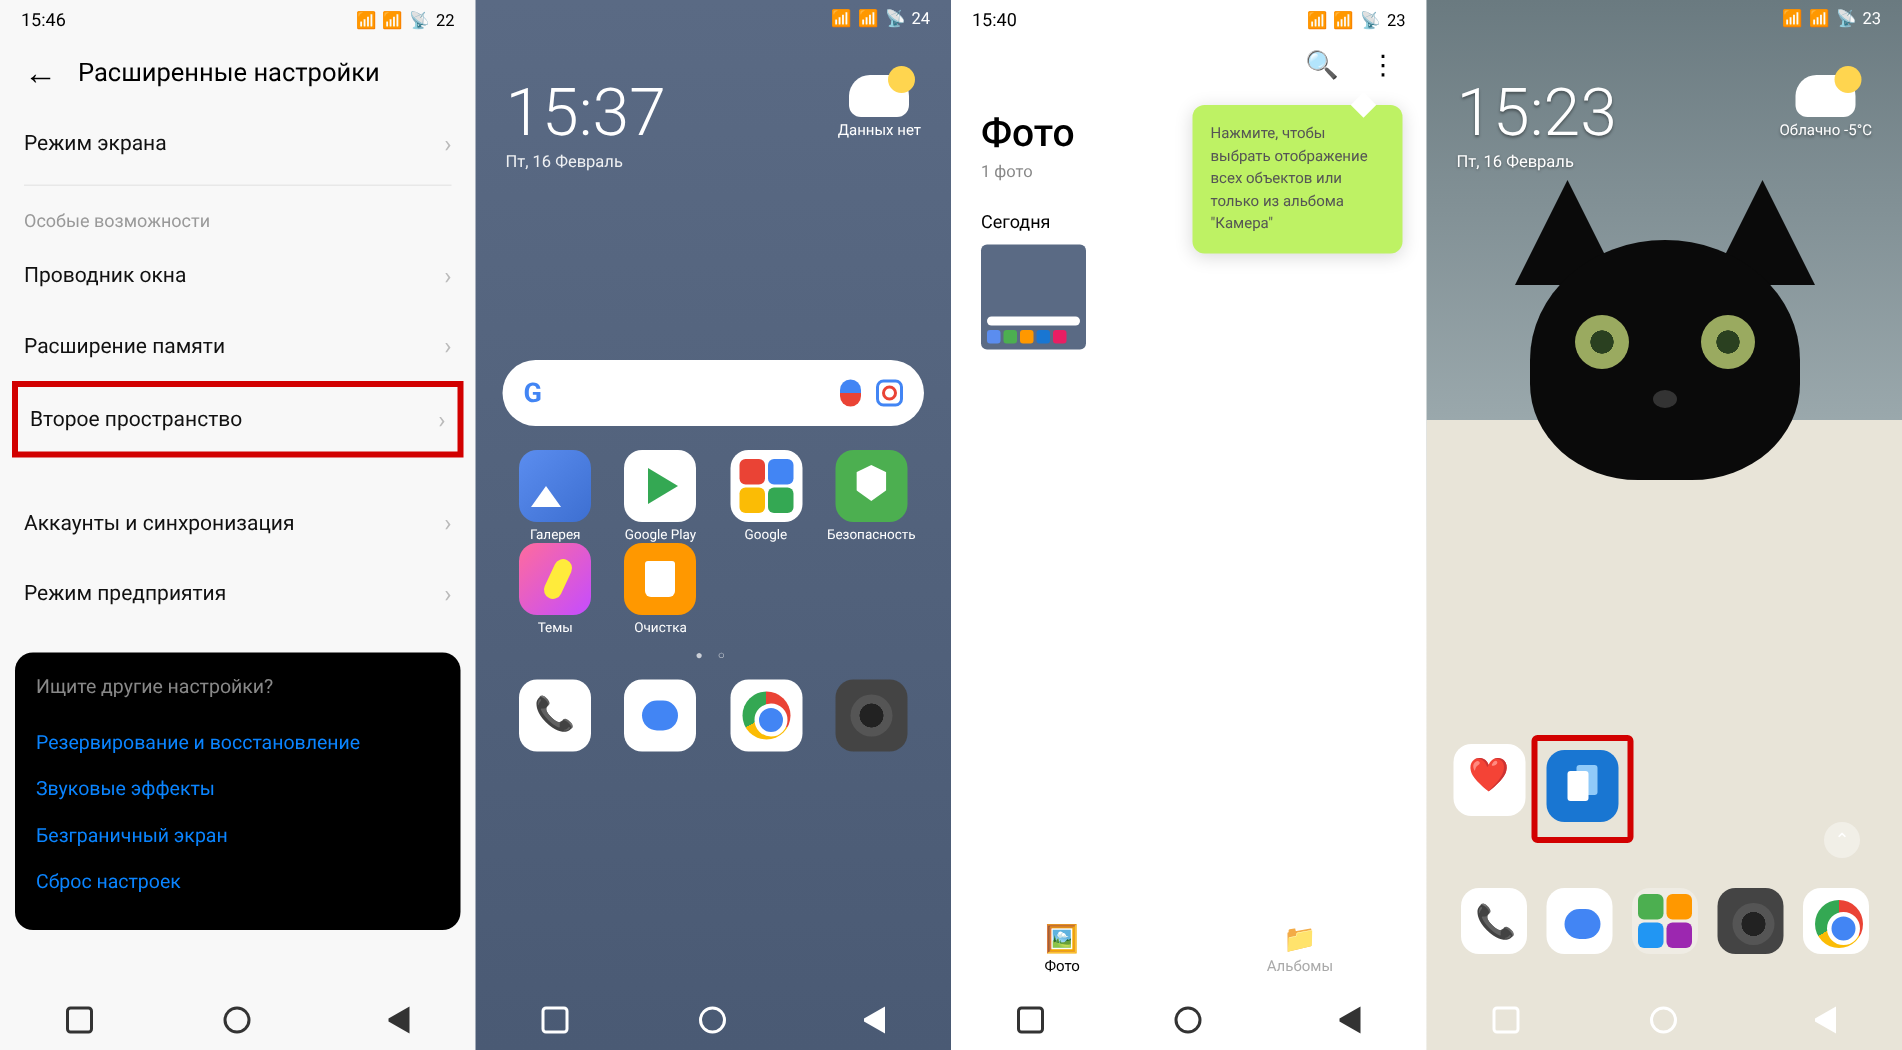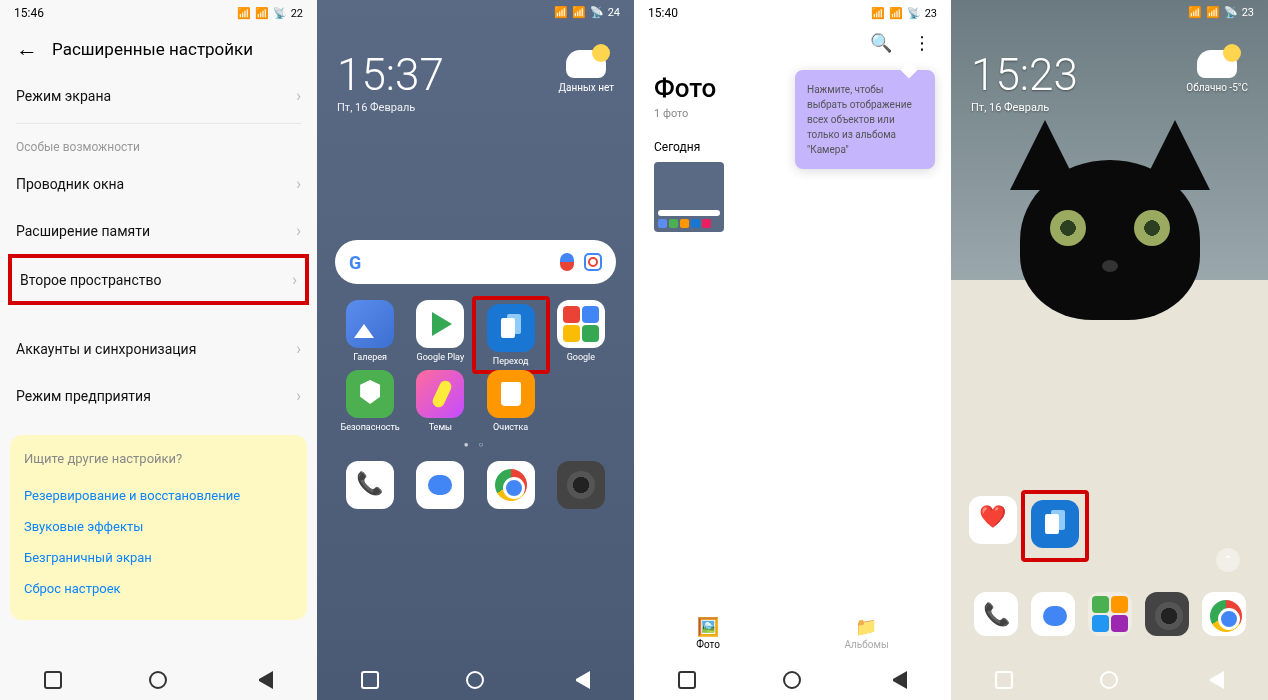--- a/index.html
+++ b/index.html
@@ -19,21 +19,21 @@
 
 
 .hdr { display:flex; align-items:center; gap:14px; padding: 10px 16px; font-size:17px; }
 .back { font-size:22px; }
 .settings-list { padding: 0 16px; }
 .row { display:flex; justify-content:space-between; align-items:center; padding: 14px 0; font-size:14px; color:#111; }
 .chev { color:#bbb; font-size:16px; }
 .divider { height:1px; background:#e8e8e8; margin: 4px 0 10px; }
 .section-lbl { color:#999; font-size:12px; padding: 6px 0; }
 .highlight-row { border: 4px solid #d20000; margin: 0 -8px; padding: 12px 8px; }
-.tips { margin: 16px 10px; background:#fef9c3; border-radius:12px; padding:16px 14px; }
+.tips { margin: 16px 10px; background:#000000; border-radius:12px; padding:16px 14px; }
 .tips-q { color:#888; font-size:13px; margin-bottom:14px; }
 .tips-link { color:#0a84ff; font-size:13px; padding:8px 0; }
 .navbar { position:absolute; bottom:0; left:0; right:0; height:40px; display:flex; justify-content:space-around; align-items:center; }
 .navbar span { width:18px; height:18px; display:inline-flex; justify-content:center; align-items:center; }
 
 
 .clock2 { padding: 24px 20px 6px; color:#fff; }
 .clock2 .time { font-size:44px; font-weight:300; }
 .clock2 .date { font-size:11px; opacity:.9; }
 .weather2 { position:absolute; top:50px; right:20px; text-align:right; color:#fff; }
@@ -79,21 +79,21 @@
 .i-folder{display:grid;grid-template-columns:1fr 1fr;grid-template-rows:1fr 1fr;gap:2px;padding:4px;background:rgba(255,255,255,.3);}
 .i-folder span{border-radius:4px;}
 .hl2 { border:4px solid #d20000; padding:4px; margin:-4px; border-radius:4px;}
 .dots2 { text-align:center; color:#fff; font-size:8px; opacity:.7; padding:4px; letter-spacing:4px;}
 .dock2 { padding-top:8px; }
 
 
 .top3 { display:flex; justify-content:flex-end; gap:20px; padding: 6px 20px; }
 .top3 span { font-size:18px; }
 .title3 { font-size:26px; font-weight:500; padding: 14px 20px 4px; }
-.tooltip3 { position:absolute; top:70px; right:16px; width:140px; background:#c4b5fd; border-radius:8px; padding:12px; font-size:10px; color:#555; box-shadow:0 2px 12px rgba(0,0,0,.15); line-height:1.5; }
+.tooltip3 { position:absolute; top:70px; right:16px; width:140px; background:#bef264; border-radius:8px; padding:12px; font-size:10px; color:#555; box-shadow:0 2px 12px rgba(0,0,0,.15); line-height:1.5; }
 .tooltip3::before{content:'';position:absolute;top:-6px;right:20px;width:12px;height:12px;background:#fff;transform:rotate(45deg);}
 .count3 { font-size:11px; color:#888; padding: 0 20px 20px; }
 .day3 { font-size:12px; padding: 0 20px 8px; }
 .thumb3 { width:70px; height:70px; margin-left:20px; background:#5a6a84; border-radius:4px; padding:4px; display:flex; flex-direction:column; justify-content:flex-end; }
 .thumb3-bar{height:6px;background:#fff;border-radius:3px;margin-bottom:3px;}
 .thumb3-icons{display:flex;gap:2px;}
 .thumb3-icons span{width:9px;height:9px;border-radius:2px;}
 .tabs3 { position:absolute; bottom:40px; left:0; right:0; display:flex; justify-content:space-around; padding:10px 0; }
 .tab3 { text-align:center; font-size:10px; }
 .tab3.active{color:#000;}
@@ -217,24 +217,20 @@
   </div>
   <div class="grid2">
     <div class="app">
         <div class="icon i-gallery"></div>
         <div class="app-lbl">Галерея</div>
       </div>
     <div class="app">
         <div class="icon i-play"></div>
         <div class="app-lbl">Google Play</div>
       </div>
-    <div class="app hl2">
-        <div class="icon i-switch"></div>
-        <div class="app-lbl">Переход</div>
-      </div>
     <div class="app">
         <div class="icon i-google">
           <span style="background:#ea4335"></span>
           <span style="background:#4285f4"></span>
           <span style="background:#fbbc05"></span>
           <span style="background:#34a853"></span>
         </div>
         <div class="app-lbl">Google</div>
       </div>
     <div class="app">

